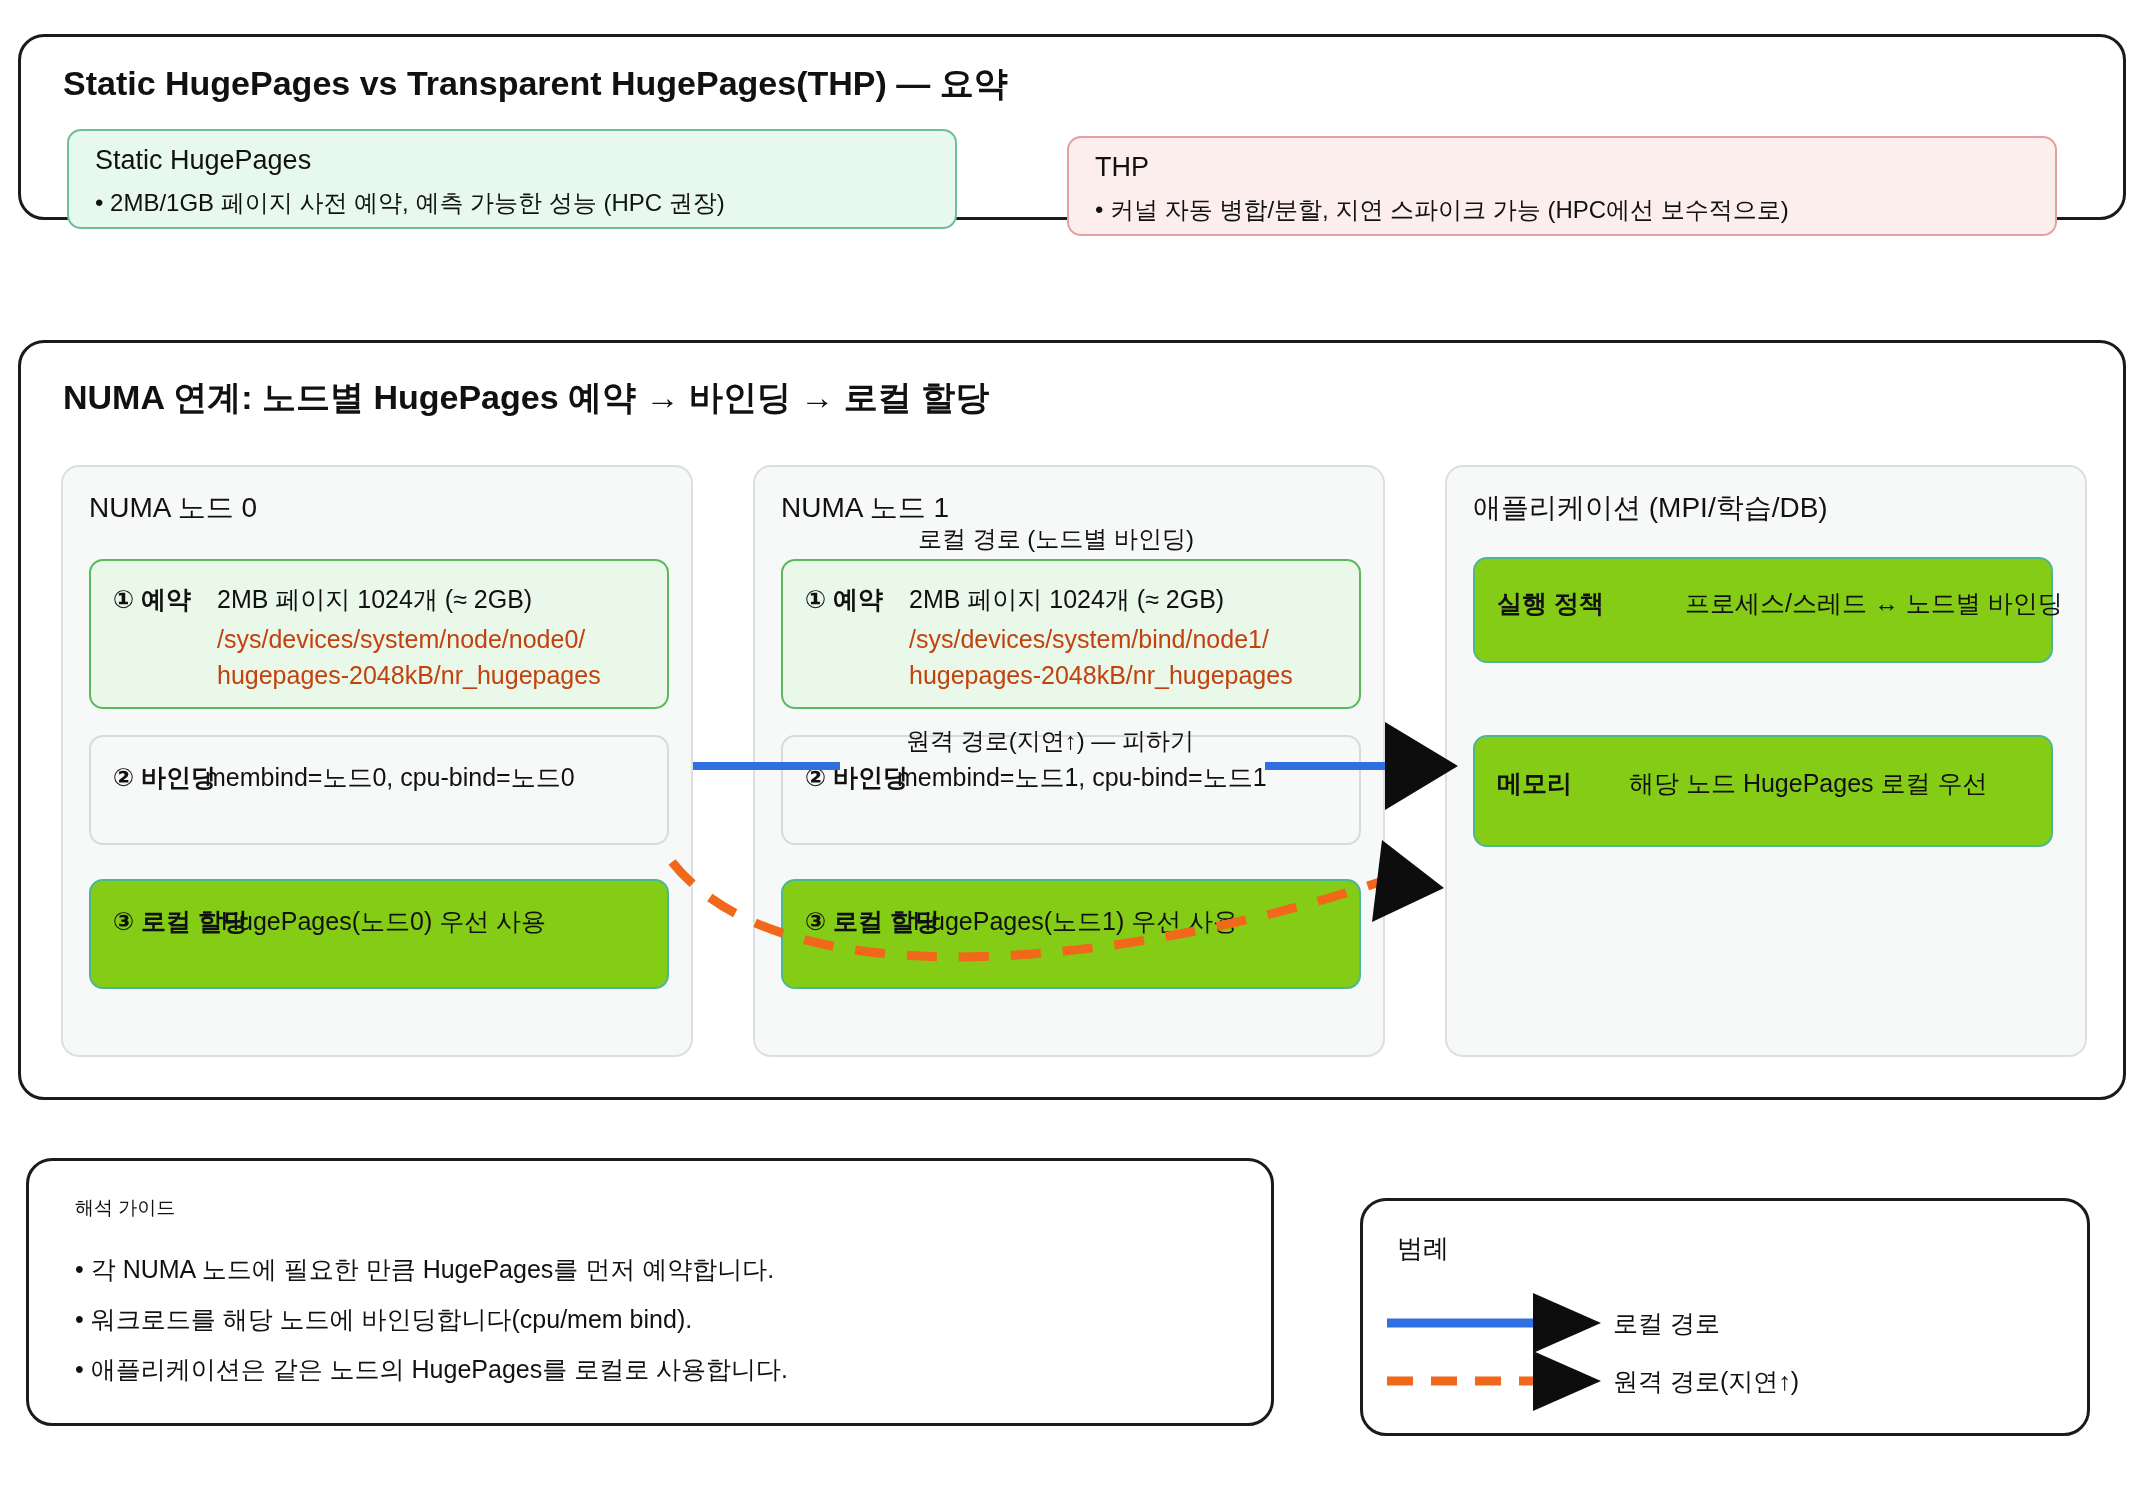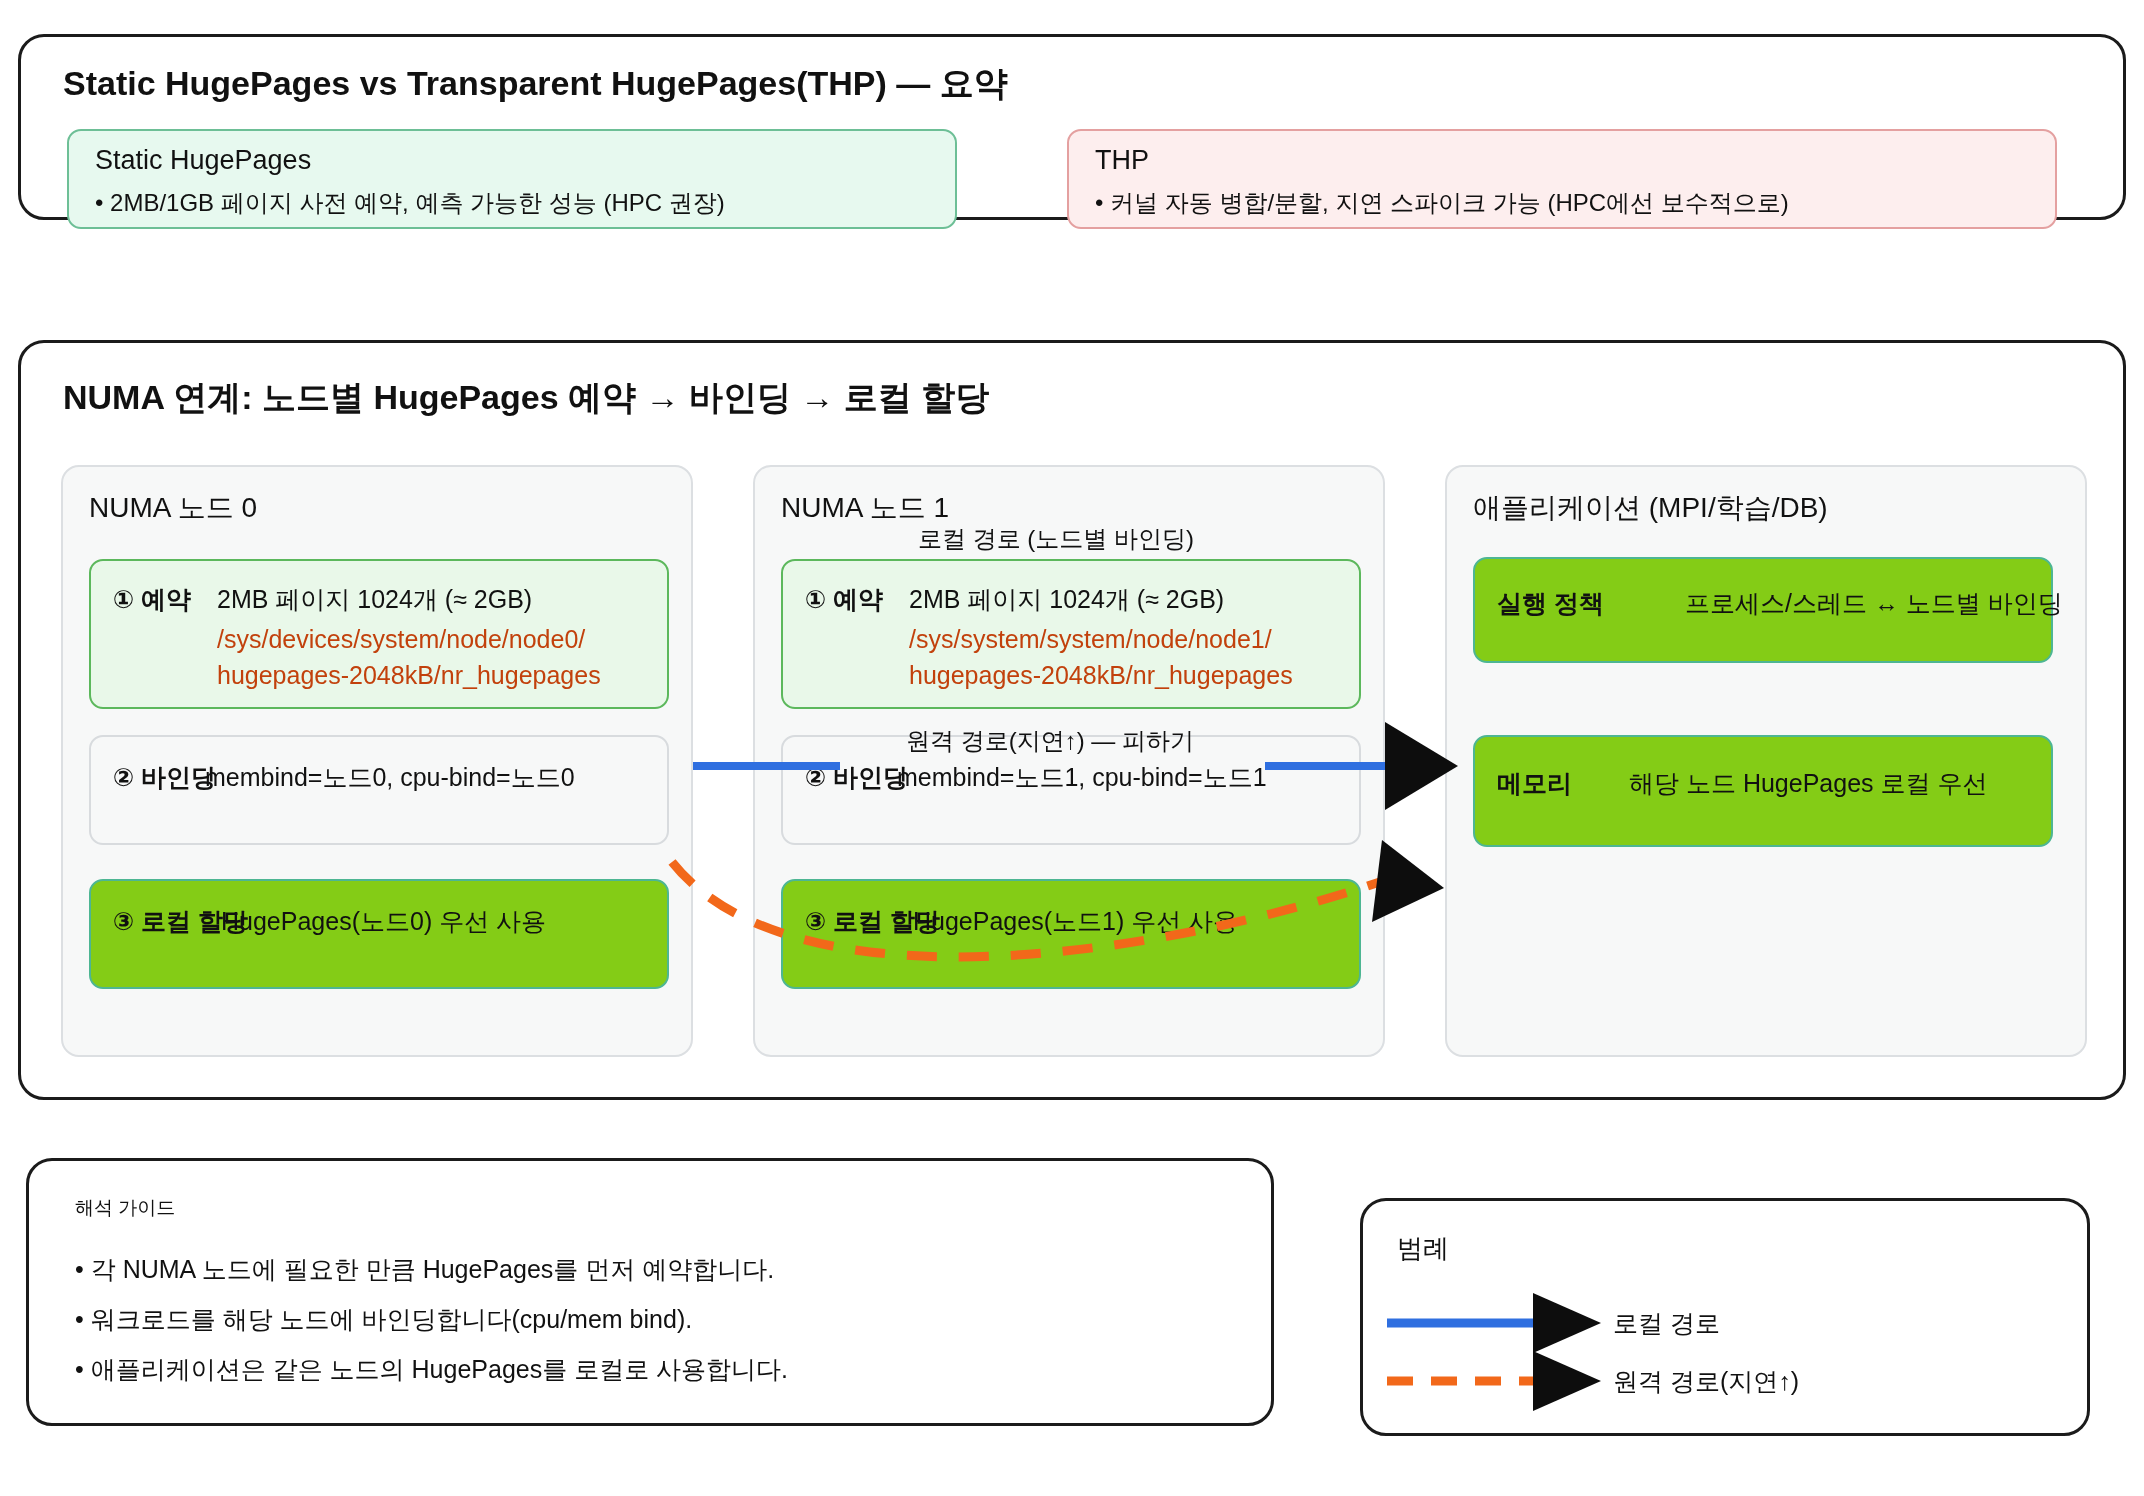--- a/index.html
+++ b/index.html
@@ -38,20 +38,21 @@
     border-radius: 14px;
     box-sizing: border-box;
   }
   .sumcard.green {
     background: #e7f9ef;
     border: 2px solid #6dbf96;
   }
   .sumcard.red {
     background: #fdeeee;
     border: 2px solid #e4a0a0;
+    margin-top: 7px;
   }
   .sumcard .sc-title {
     position: absolute;
     left: 26px;
     top: 14px;
     font-size: 27px;
     color: #111;
     white-space: nowrap;
   }
   .sumcard .sc-bullet {
@@ -215,21 +216,21 @@
       <div class="step-value" style="left:130px; top:24px;">HugePages(노드0) 우선 사용</div>
     </div>
   </div>
 
   <div class="column" style="left:732px; top:122px; width:632px; height:592px;">
     <div class="column-title">NUMA 노드 1</div>
 
     <div class="step green-strong" style="left:26px; top:92px; width:580px; height:150px;">
       <div class="step-label" style="left:22px; top:22px;">① 예약</div>
       <div class="step-value" style="left:126px; top:22px;">2MB 페이지 1024개 (≈ 2GB)</div>
-      <div class="step-sub" style="left:126px; top:64px;">/sys/system/system/node/node1/</div>
+      <div class="step-sub" style="left:126px; top:64px;">/sys/devices/system/bind/node1/</div>
       <div class="step-sub" style="left:126px; top:100px;">hugepages-2048kB/nr_hugepages</div>
     </div>
 
     <div class="step grey" style="left:26px; top:268px; width:580px; height:110px;">
       <div class="step-label" style="left:22px; top:24px;">② 바인딩</div>
       <div class="step-value" style="left:114px; top:24px;">membind=노드1, cpu-bind=노드1</div>
     </div>
 
     <div class="step teal" style="left:26px; top:412px; width:580px; height:110px;">
       <div class="step-label" style="left:22px; top:24px;">③ 로컬 할당</div>

